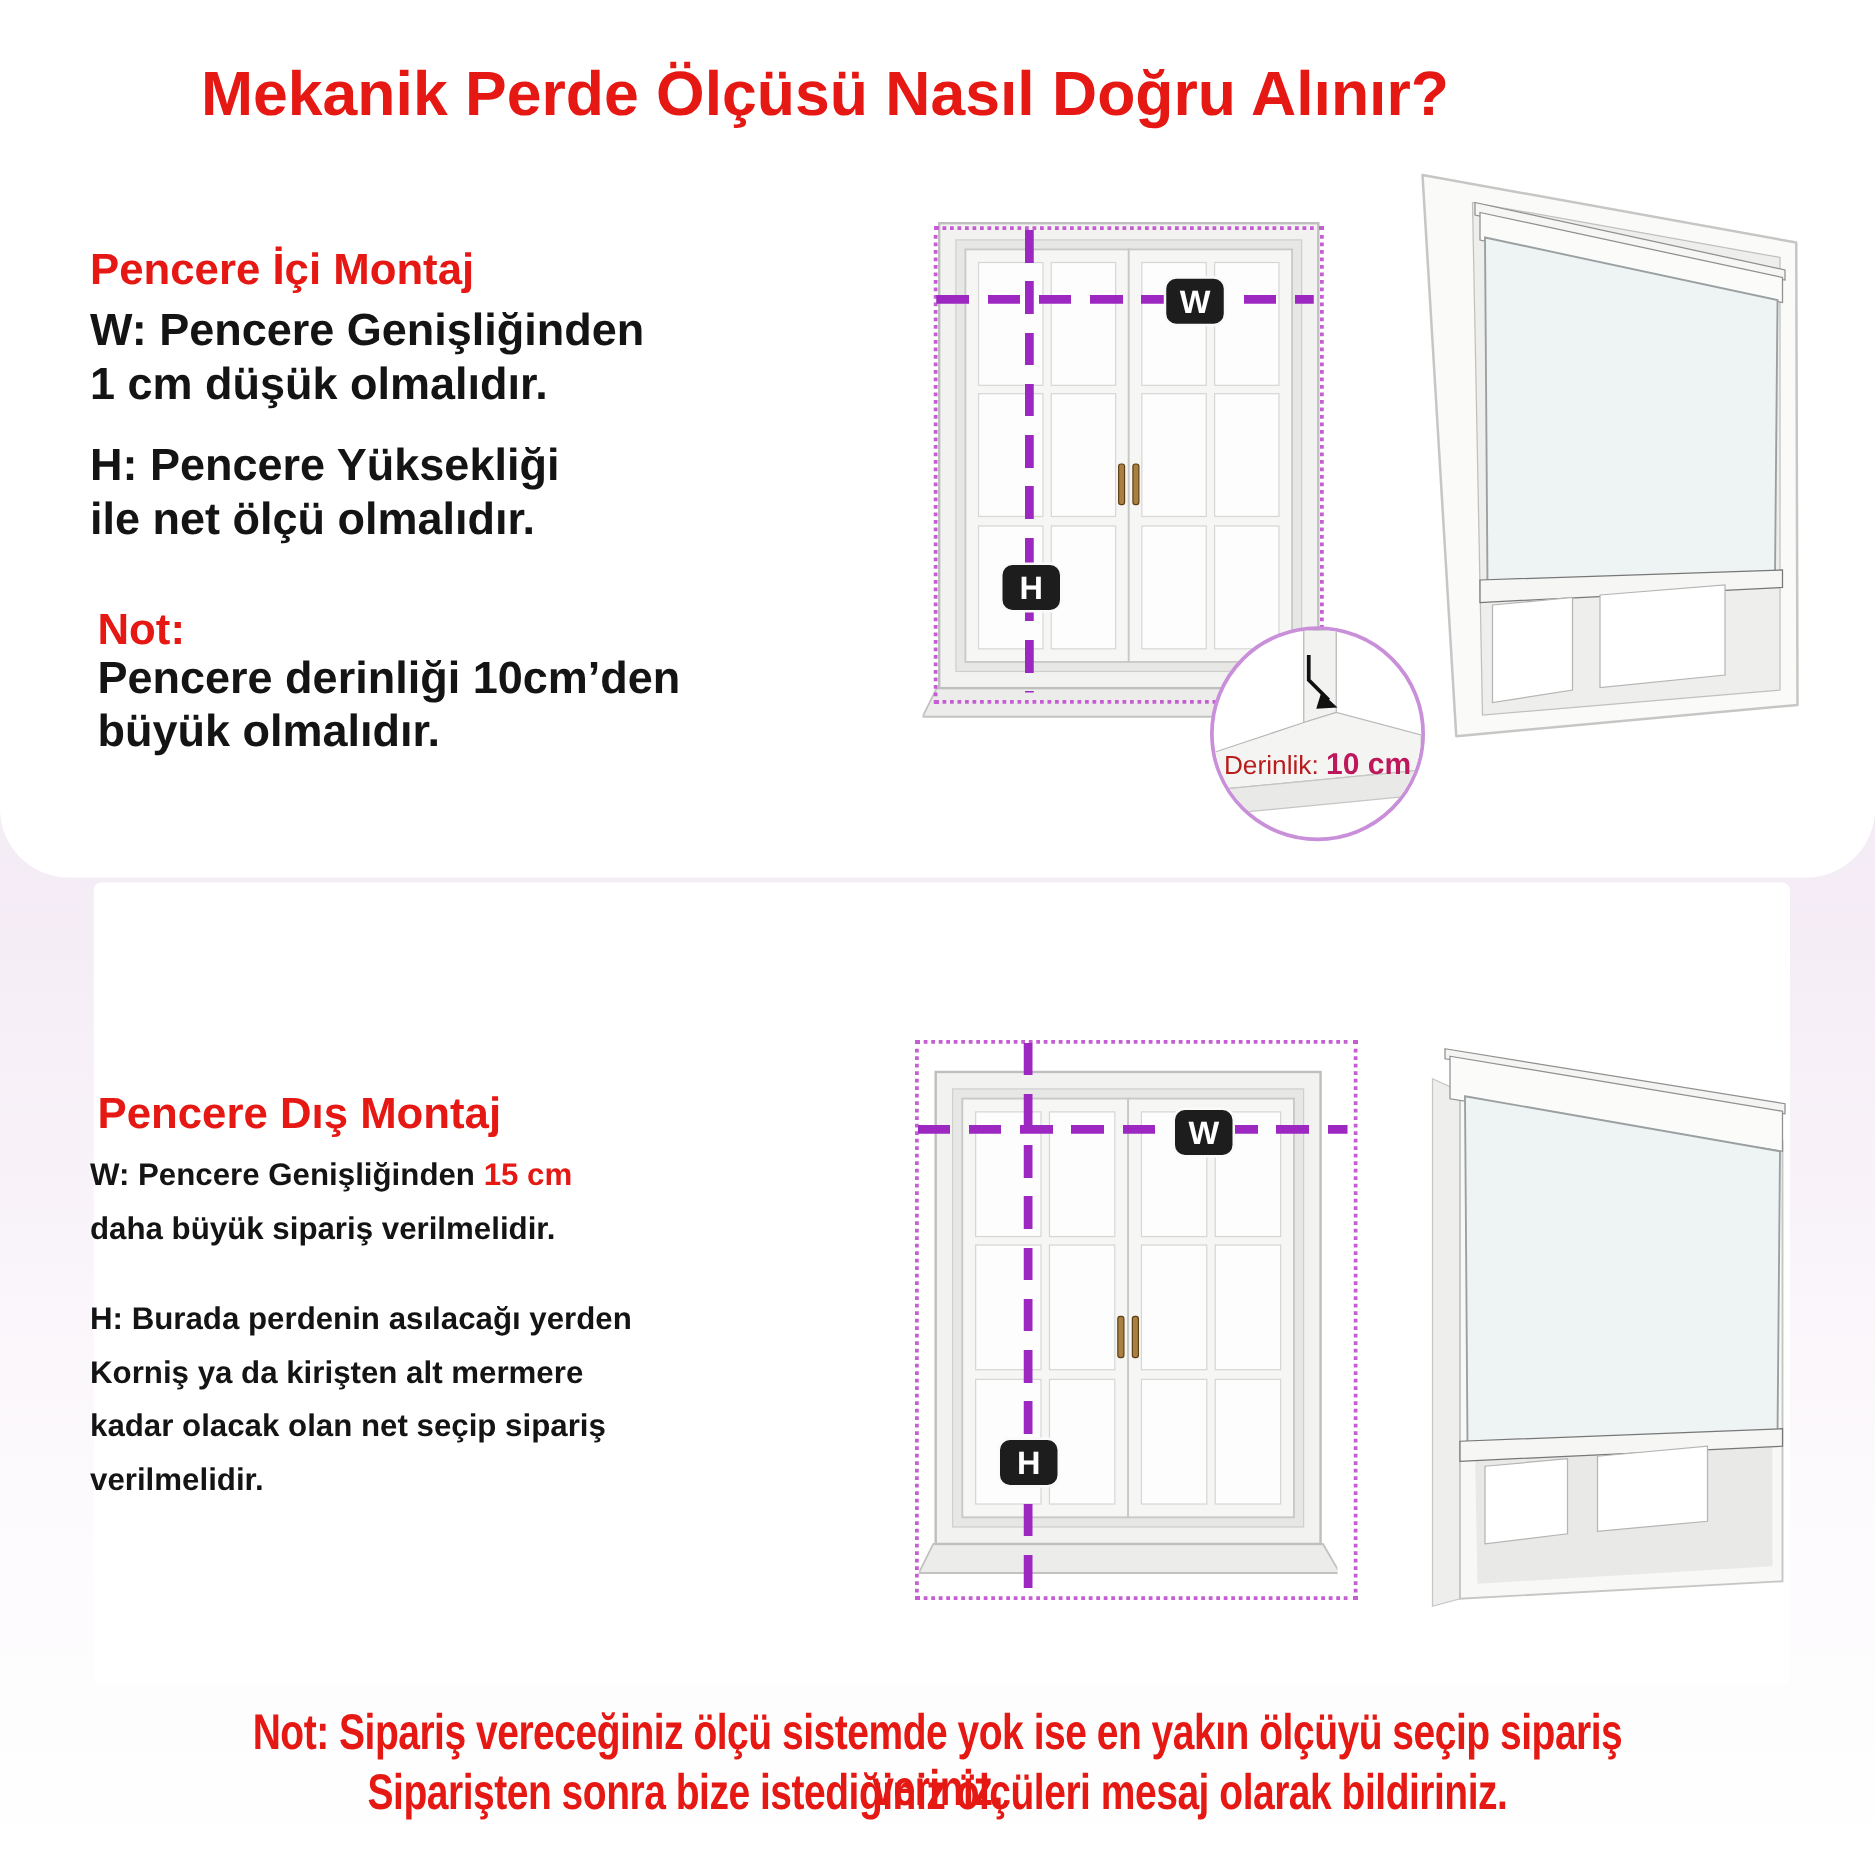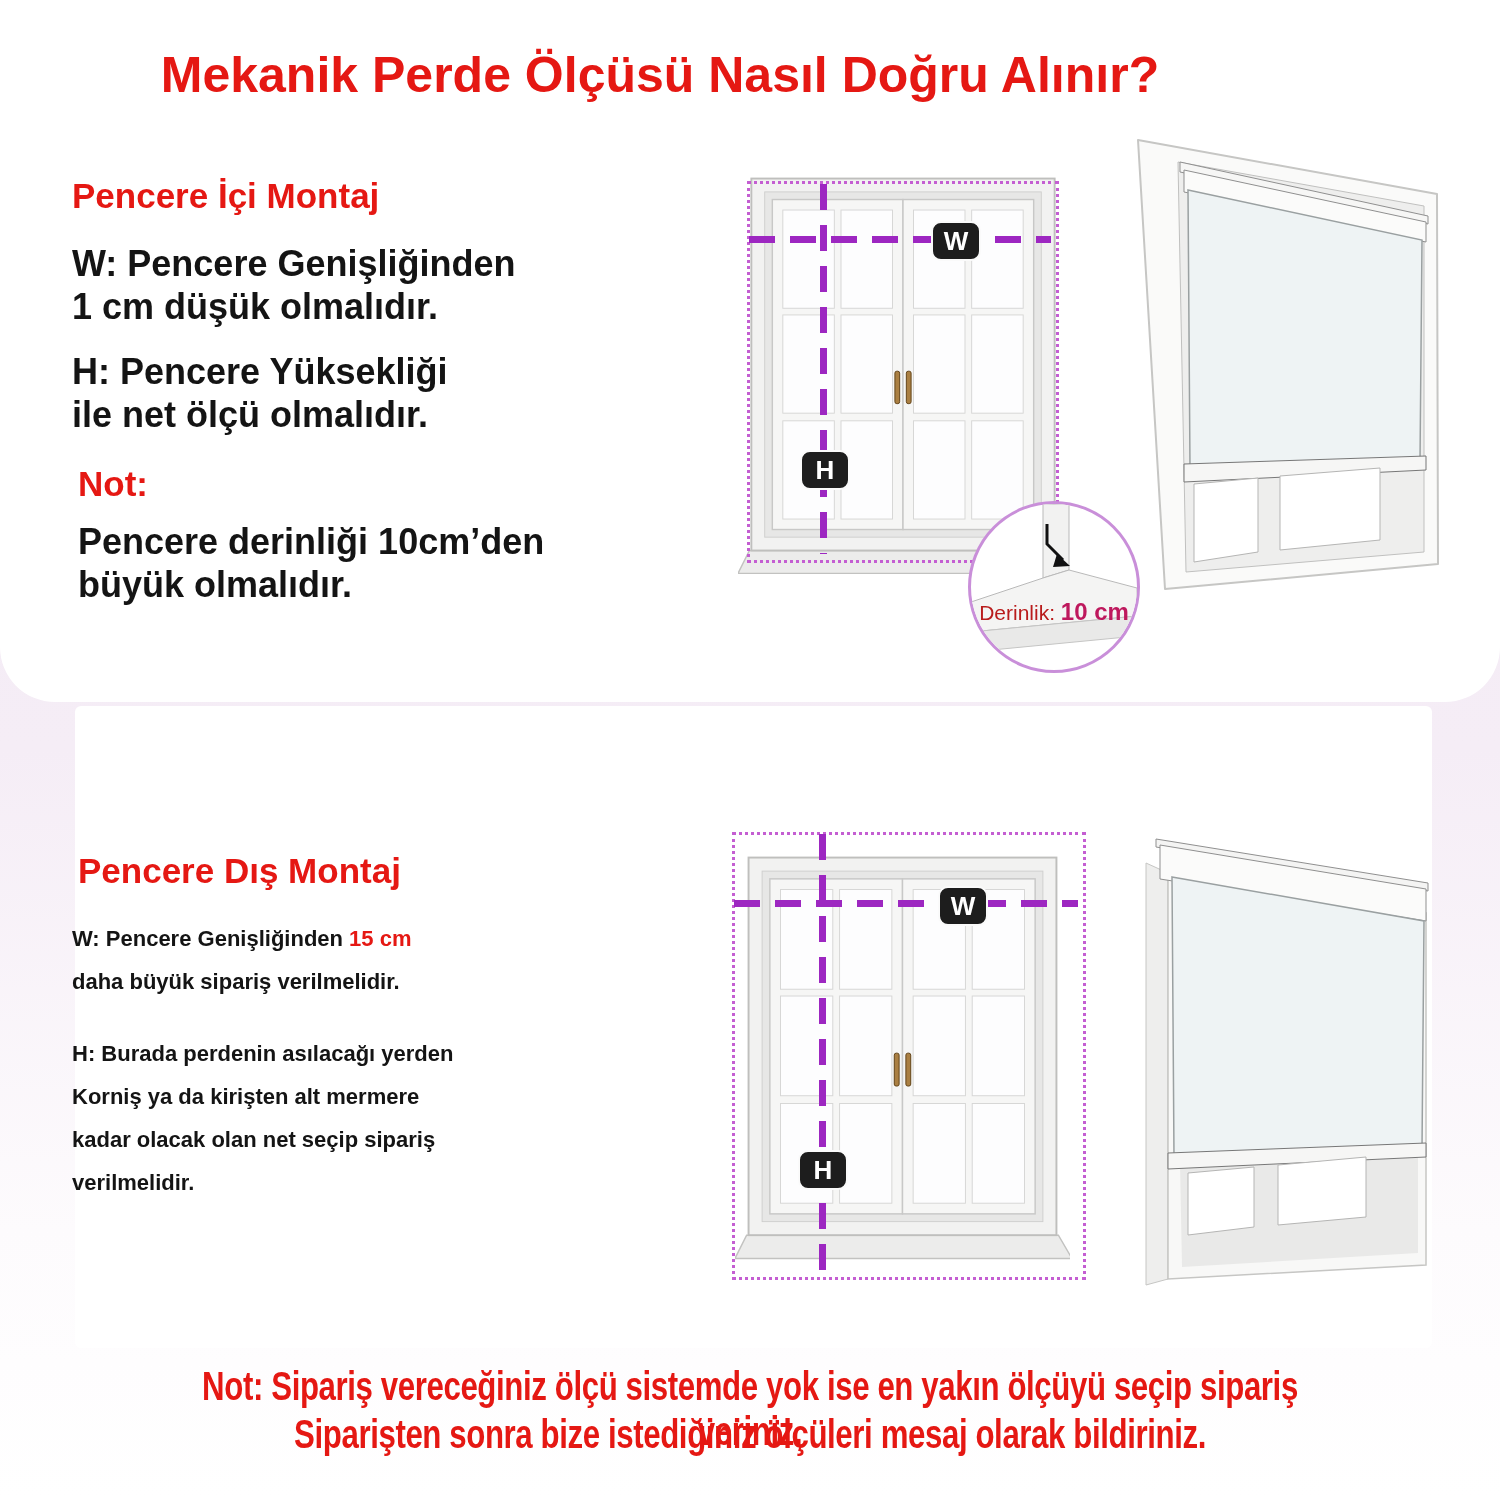--- a/index.html
+++ b/index.html
@@ -6,23 +6,23 @@
   body{font-family:"Liberation Sans",sans-serif;}
   #page{position:relative;width:1500px;height:1500px;overflow:hidden;
         background:linear-gradient(180deg,#f2e9f4 0%,#f5edf6 50%,#fdfbfd 82%,#ffffff 100%);}
   .panel{position:absolute;background:#ffffff;}
   #panel-top{left:0;top:0;width:1500px;height:702px;border-radius:0 0 55px 55px;}
   #panel-bottom{left:75px;top:706px;width:1357px;height:642px;border-radius:6px;}
   .abs{position:absolute;}
   .red{color:#e51813;}
   .blk{color:#141414;}
   #title{left:0;top:46px;width:1320px;text-align:center;font-size:50px;font-weight:700;z-index:2;}
-  .h-sec{font-size:35px;font-weight:700;z-index:2;}
+  .h-sec{font-size:35px;font-weight:700;z-index:2;margin-top:20px;}
   .body1{font-size:36px;font-weight:700;z-index:2;}
-  .body2{font-size:22px;font-weight:700;z-index:2;white-space:pre;}
+  .body2{font-size:25px;font-weight:700;z-index:2;white-space:pre;}
   .illus{z-index:1;}
   .dotted{border:3px dotted #c45ed2;z-index:3;}
   .dash-h{height:7px;background:repeating-linear-gradient(90deg,#9d27c1 0 26px,transparent 26px 41px);z-index:3;}
   .dash-v{width:7px;background:repeating-linear-gradient(180deg,#9d27c1 0 26px,transparent 26px 41px);z-index:3;}
   .badge{width:46px;height:36px;background:#1d1d1d;border:2px solid #fafafa;border-radius:10px;
          color:#ffffff;font-weight:700;font-size:26px;display:flex;align-items:center;justify-content:center;z-index:4;}
   #magnifier{left:968px;top:501px;width:166px;height:166px;border-radius:50%;border:3px solid #c98fd9;
              background:#ffffff;overflow:hidden;z-index:6;}
   #depth-text{position:absolute;top:94px;left:0;width:100%;text-align:center;white-space:pre;}
   #depth-text .lbl{font-size:21px;color:#b91c1c;}

